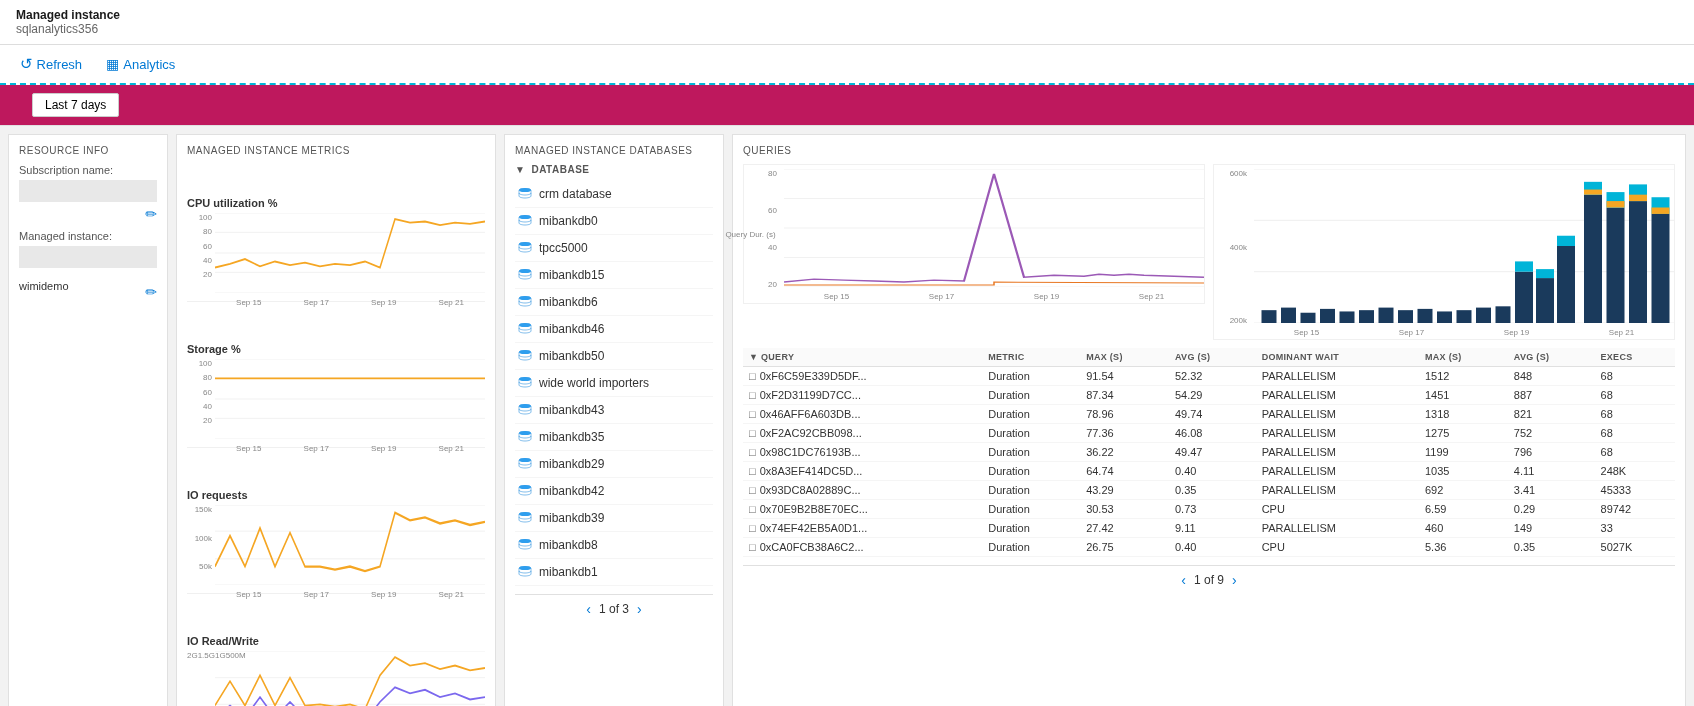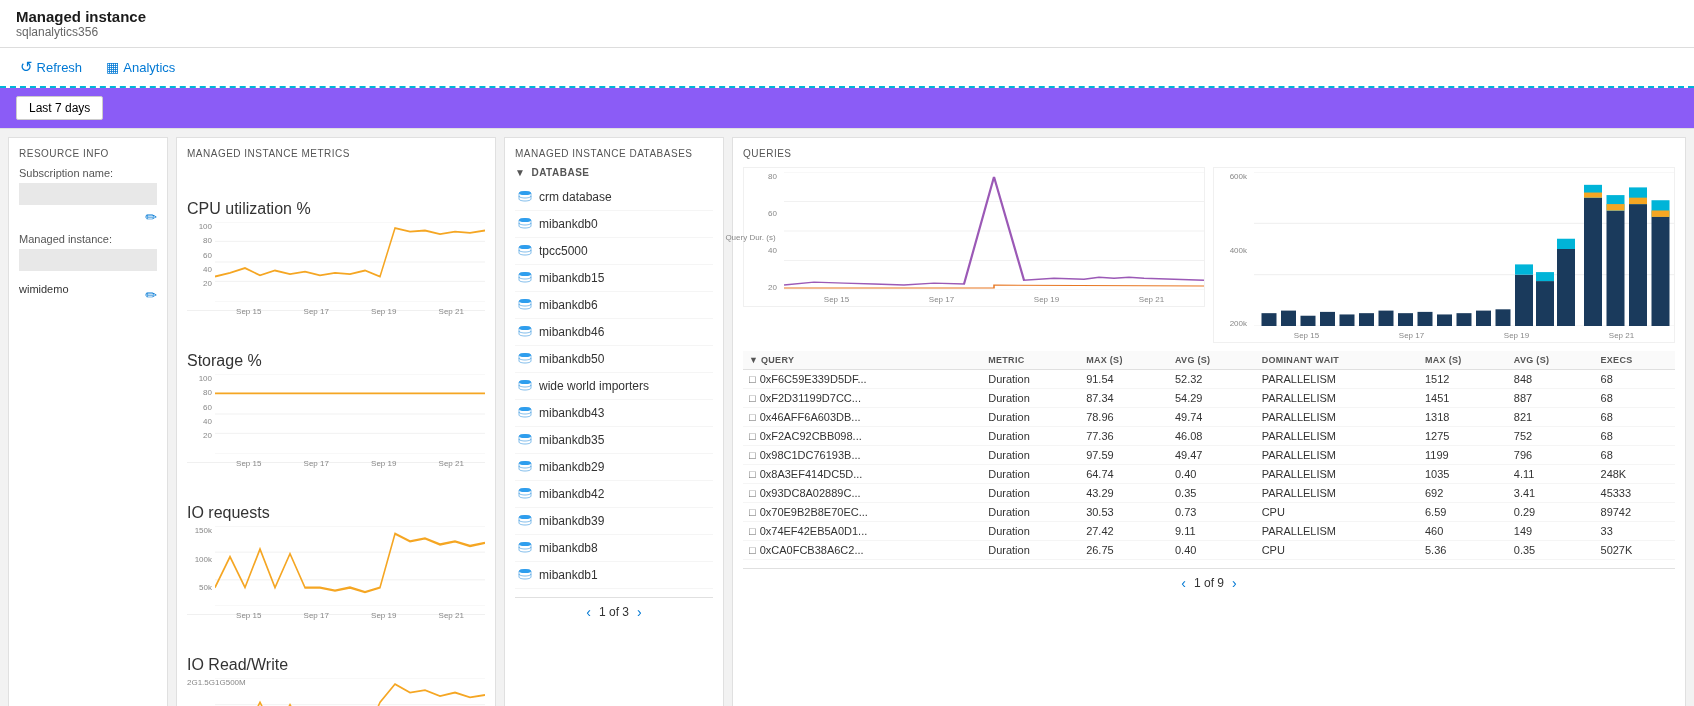--- a/index.html
+++ b/index.html
@@ -1,44 +1,44 @@
 <!DOCTYPE html>
 <html><head>
   <meta charset="utf-8">
   <style>
     * { box-sizing: border-box; margin: 0; padding: 0; }
     body { font-family: 'Segoe UI', Arial, sans-serif; font-size: 12px; background: #f2f2f2; color: #333; }
     
     .header { background: #fff; padding: 8px 16px; border-bottom: 1px solid #ddd; }
-    .header-title { font-size: 15px; font-weight: 600; color: #1a1a1a; }
+    .header-title { font-size: 12px; font-weight: 600; color: #1a1a1a; }
     .header-subtitle { font-size: 12px; color: #666; }
     
     .toolbar { background: #fff; padding: 4px 16px; display: flex; align-items: center; gap: 16px; border-bottom: 2px dashed #00b4d8; }
     .toolbar-btn { display: flex; align-items: center; gap: 4px; background: none; border: none; cursor: pointer; color: #0078d4; font-size: 13px; padding: 6px 4px; }
     
-    .filter-bar { background: #8b5cf6; padding: 8px 16px; border-bottom: 1px solid #e0e0e0; }
+    .filter-bar { background: #be185d; padding: 8px 32px; border-bottom: 1px solid #e0e0e0; }
     .filter-btn { background: #fff; border: 1px solid #ccc; padding: 4px 12px; border-radius: 2px; cursor: pointer; font-size: 12px; }
     
     .main-content { display: flex; padding: 8px; gap: 8px; height: calc(100vh - 110px); overflow: hidden; }
     
     .section { background: #fff; border: 1px solid #e0e0e0; padding: 10px; }
     
     
     .resource-info { width: 160px; flex-shrink: 0; }
     .section-title { font-size: 10px; font-weight: 400; color: #555; letter-spacing: 0.5px; margin-bottom: 8px; text-transform: uppercase; }
     .field-label { font-size: 11px; color: #555; margin-bottom: 4px; }
     .field-value { background: #e8e8e8; height: 22px; width: 100%; margin-bottom: 12px; }
     .edit-icon { color: #0078d4; cursor: pointer; font-size: 14px; display: block; text-align: right; margin-top: -8px; margin-bottom: 8px; }
     .field-group { margin-bottom: 8px; }
     .field-group2 { margin-bottom: 8px; }
     
     
     .metrics-section { width: 320px; flex-shrink: 0; }
     .chart-container { margin-bottom: 8px; border-bottom: 1px solid #f0f0f0; padding-bottom: 8px; }
-    .chart-title { font-size: 16px; font-weight: 400; color: #333; margin-bottom: 4px; margin-top: 41px; }
+    .chart-title { font-size: 11px; font-weight: 700; color: #333; margin-bottom: 4px; margin-top: 41px; }
     
     
     .databases-section { width: 220px; flex-shrink: 0; }
     .db-list { list-style: none; }
     .db-item { display: flex; align-items: center; gap: 6px; padding: 5px 2px; border-bottom: 1px solid #f5f5f5; font-size: 12px; cursor: pointer; }
     .db-header { display: flex; align-items: center; gap: 6px; font-size: 10px; font-weight: 700; color: #555; margin-bottom: 6px; letter-spacing: 0.5px; }
     .pagination { display: flex; align-items: center; justify-content: center; gap: 8px; margin-top: 8px; font-size: 12px; border-top: 1px solid #e0e0e0; padding-top: 6px; }
     .page-btn { background: none; border: none; cursor: pointer; color: #0078d4; font-size: 14px; }
     
     
@@ -512,21 +512,21 @@
               <td>77.36</td>
               <td>46.08</td>
               <td>PARALLELISM</td>
               <td>1275</td>
               <td>752</td>
               <td>68</td>
             </tr>
             <tr>
               <td><span style="margin-right:4px; color:#666;">□</span>0x98C1DC76193B...</td>
               <td>Duration</td>
-              <td>97.59</td>
+              <td>36.22</td>
               <td>49.47</td>
               <td>PARALLELISM</td>
               <td>1199</td>
               <td>796</td>
               <td>68</td>
             </tr>
             <tr>
               <td><span style="margin-right:4px; color:#666;">□</span>0x8A3EF414DC5D...</td>
               <td>Duration</td>
               <td>64.74</td>

